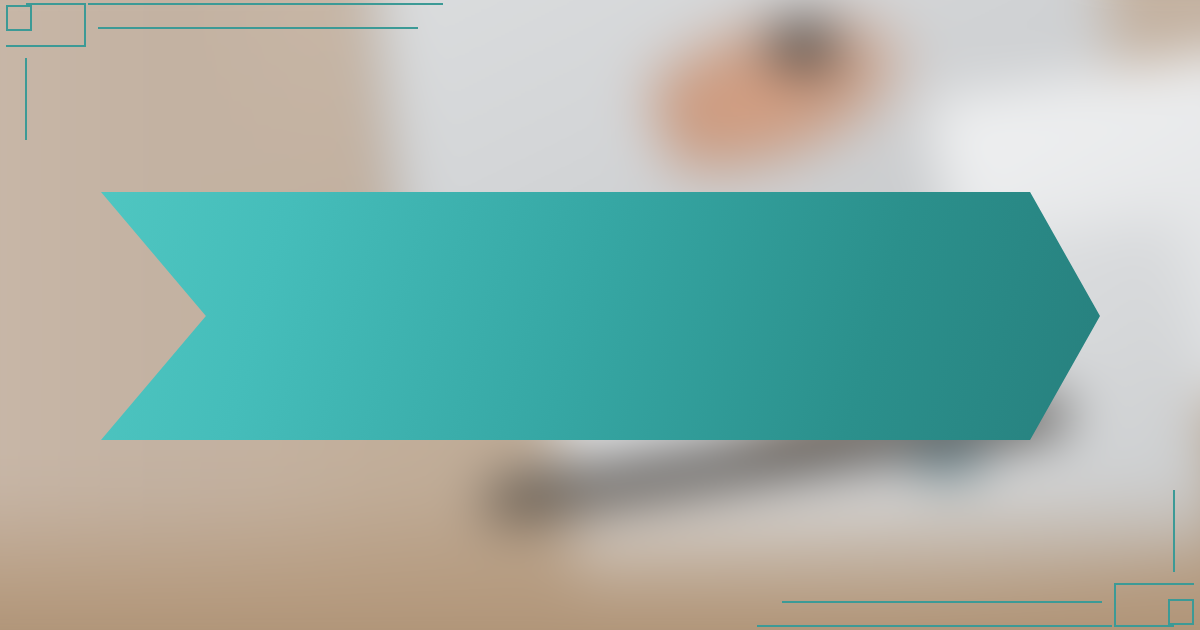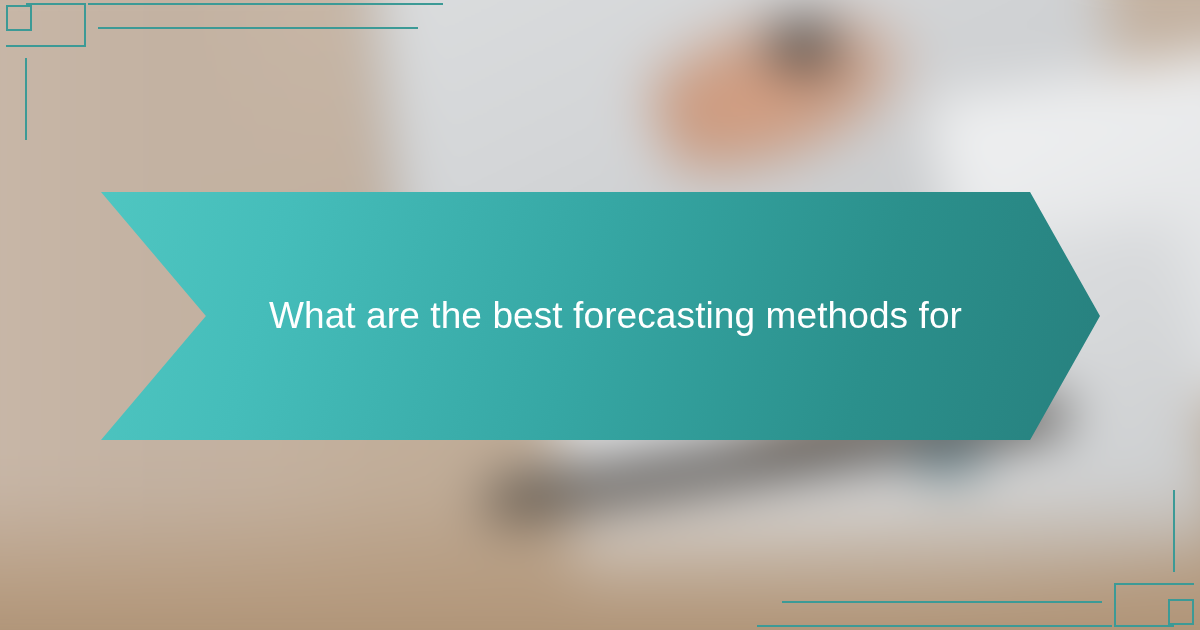--- a/index.html
+++ b/index.html
@@ -183,18 +183,17 @@
     <div class="orn-line o-bracket-v"></div>
     <div class="orn-line o-bracket-h2"></div>
     <div class="orn-line o-rule-1"></div>
     <div class="orn-line o-rule-2"></div>
     <div class="orn-line o-vrule"></div>
   </div>
 
   <div class="banner-wrap">
     <div class="banner">
       <div class="banner-text">
-        <span class="ln">What are the best forecasting methods for</span>
       </div>
     </div>
   </div>
 
 </div>
 
 </body></html>

